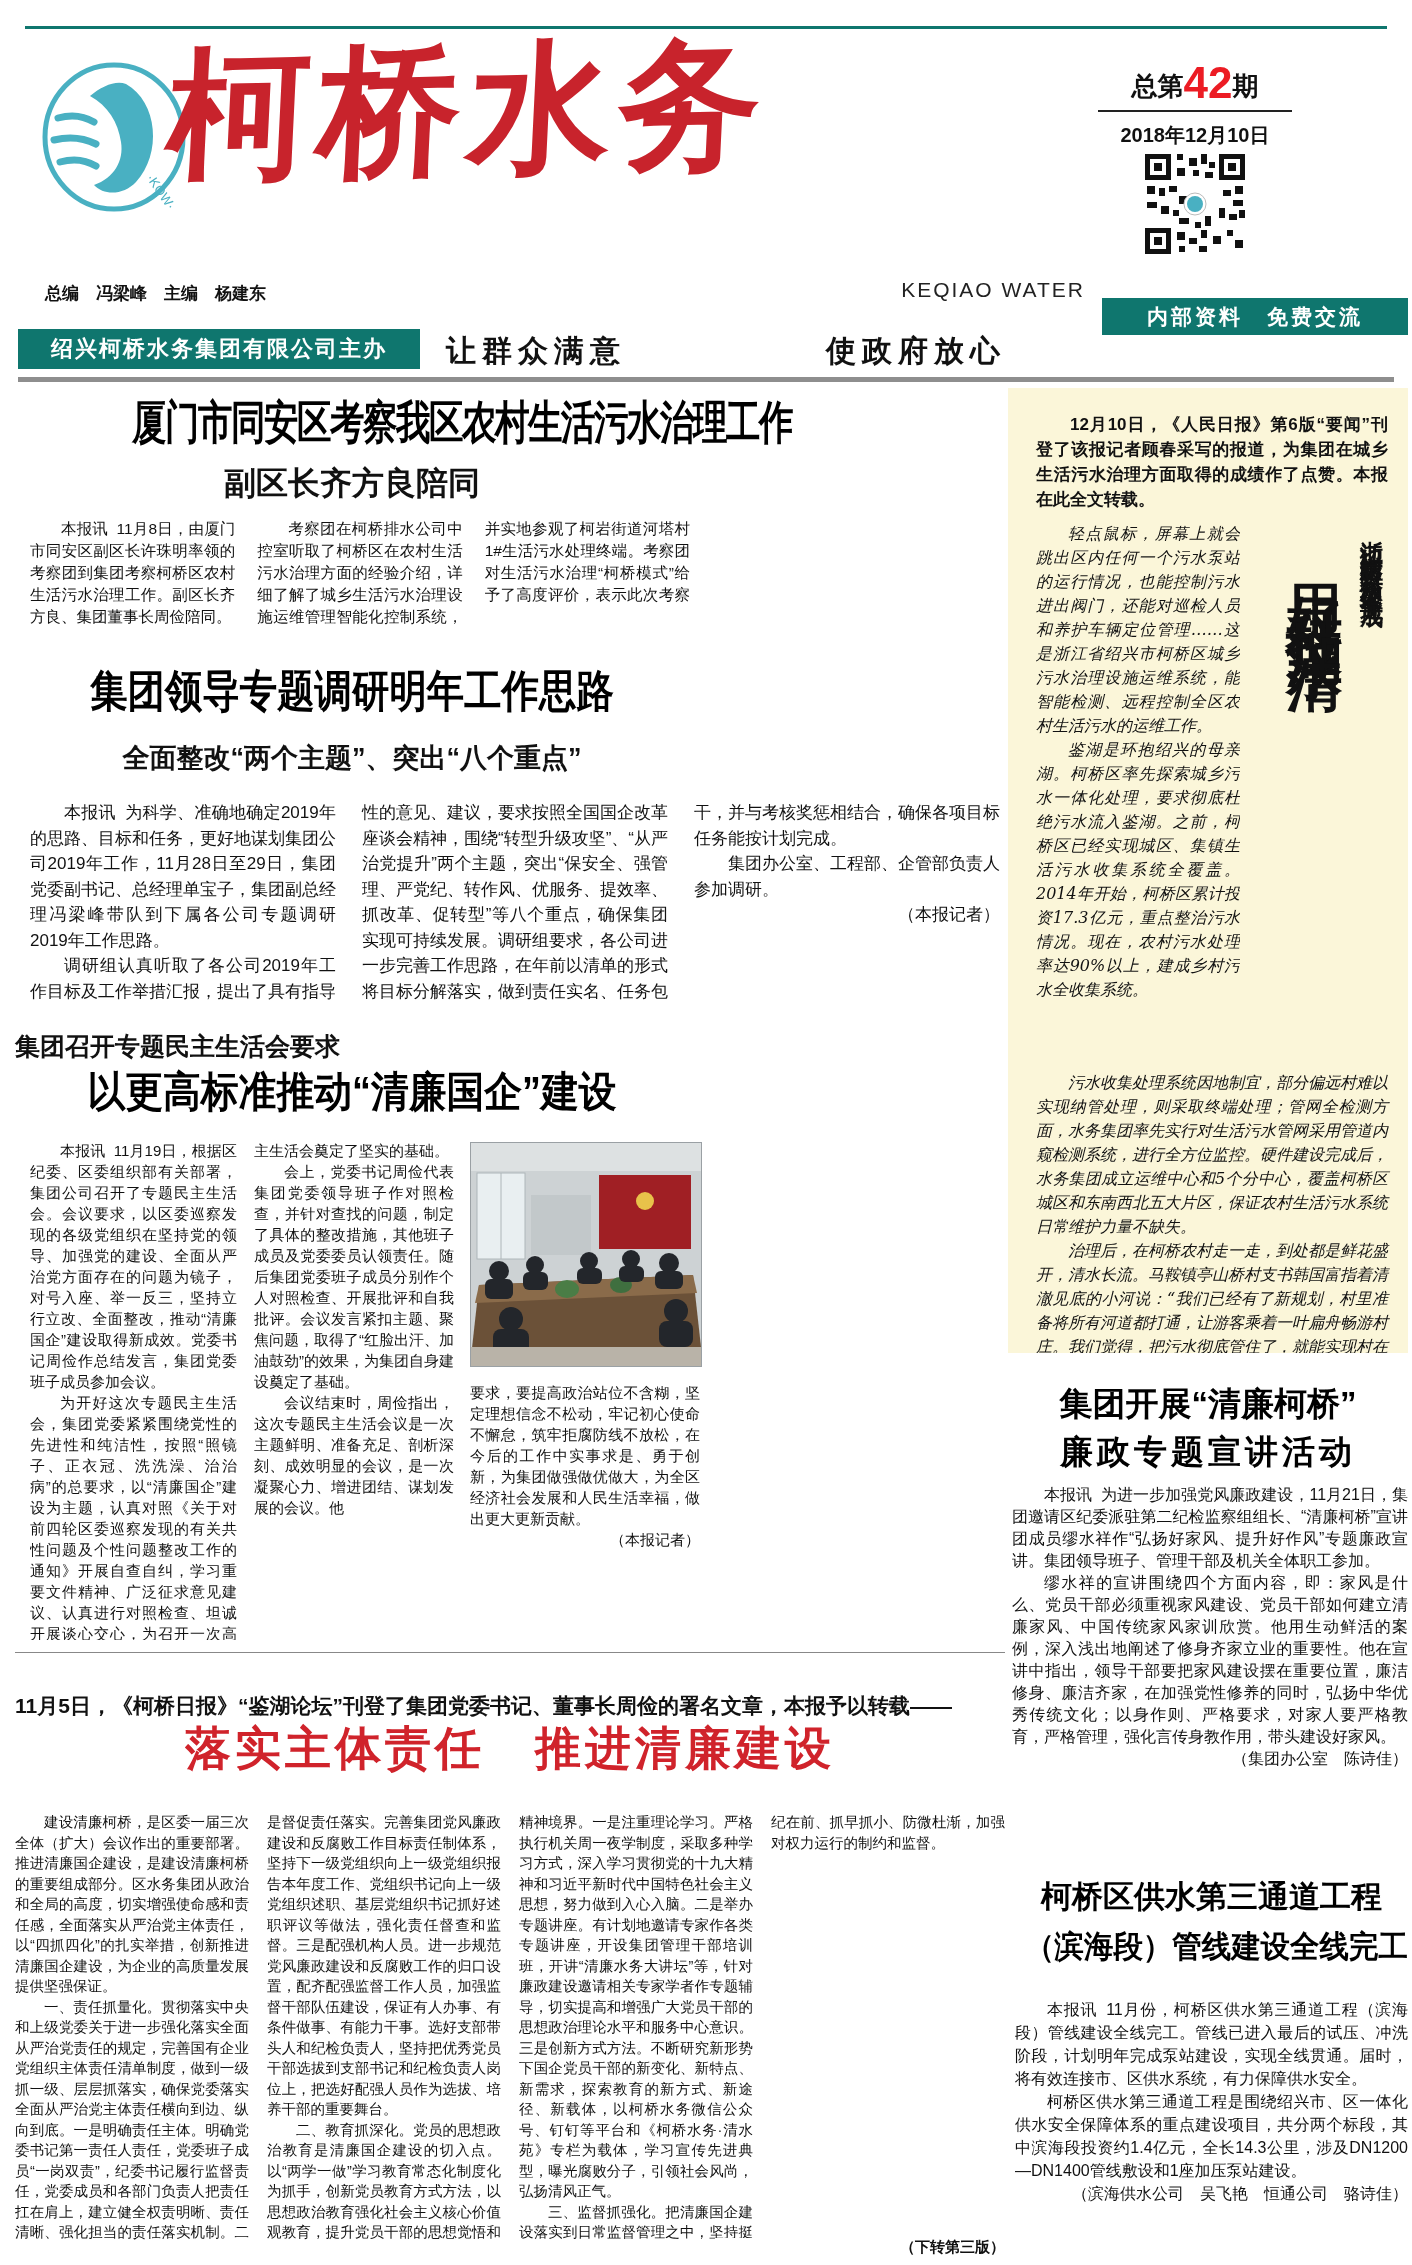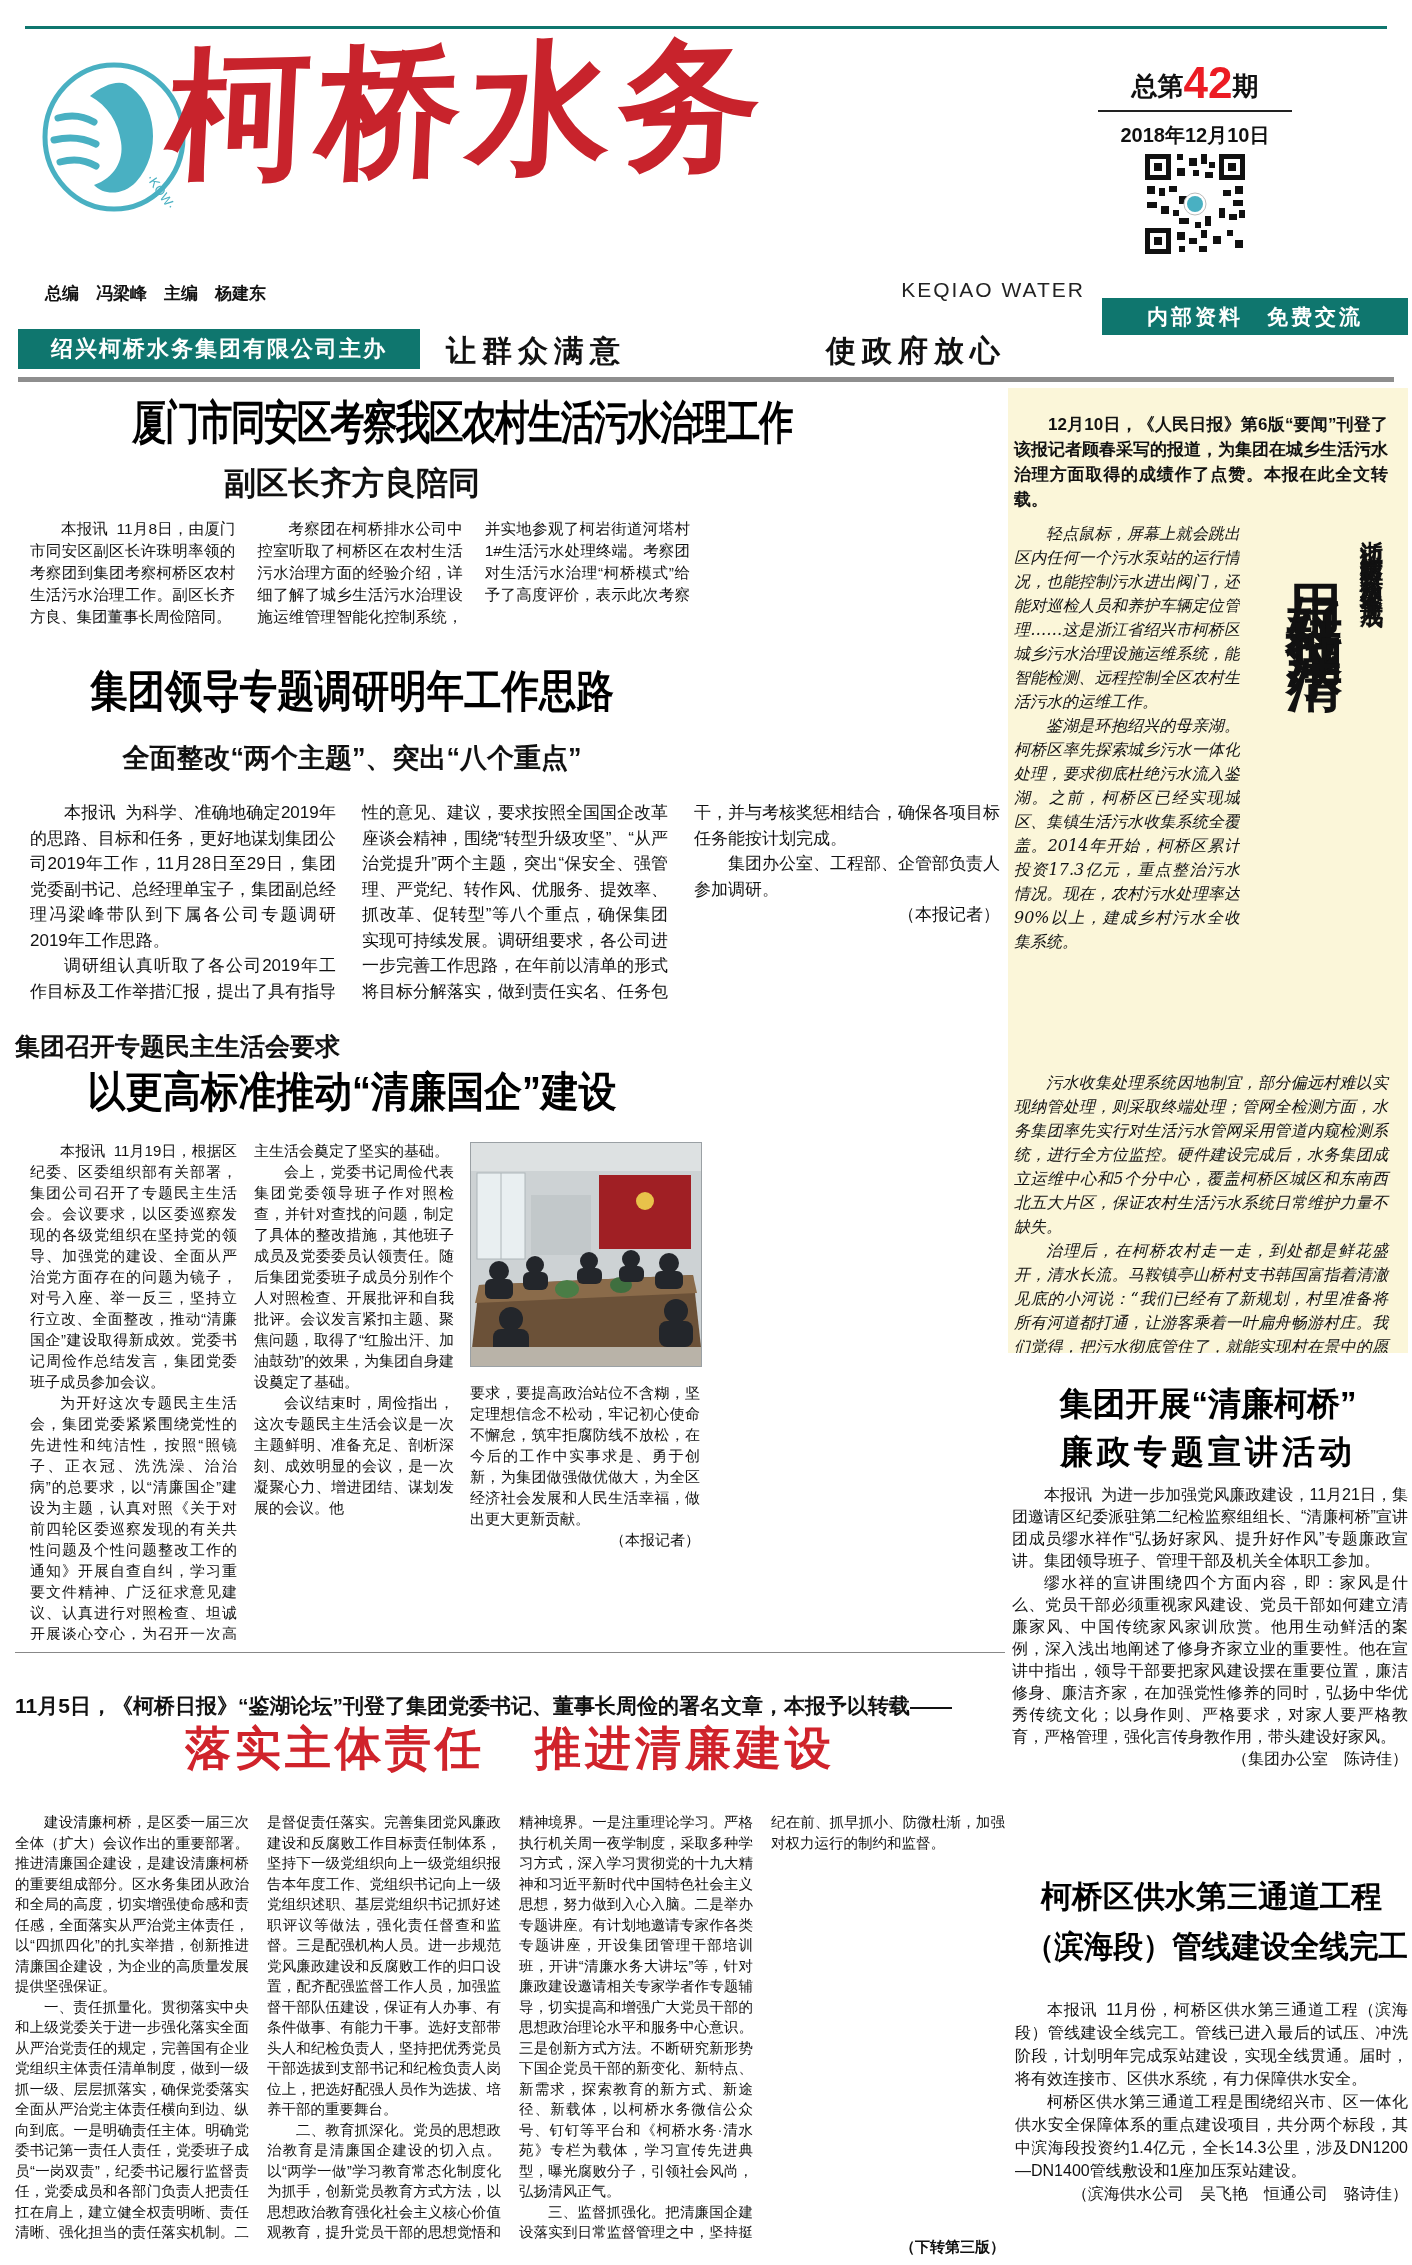--- a/index.html
+++ b/index.html
@@ -134,21 +134,21 @@
     <span style="transform:scaleX(0.85);letter-spacing:0px;">集团领导专题调研明年工作思路</span>
   </div>
   <div class="abs" style="left:22px;top:740px;width:660px;text-align:center;font-size:27px;font-weight:600;">全面整改“两个主题”、突出“八个重点”</div>
   <div class="abs cols just" style="left:30px;top:800px;width:970px;height:210px;column-count:3;column-gap:26px;font-size:17px;line-height:25.5px;">
     <p class="indent"><span class="lead">本报讯</span><span>为科学、准确地确定2019年的思路、目标和任务，更好地谋划集团公司2019年工作，11月28日至29日，集团党委副书记、总经理单宝子，集团副总经理冯梁峰带队到下属各公司专题调研2019年工作思路。</span></p>
     <p class="indent"><span>调研组认真听取了各公司2019年工作目标及工作举措汇报，提出了具有指导性的意见、建议，要求按照全国国企改革座谈会精神，围绕“转型升级攻坚”、“从严治党提升”两个主题，突出“保安全、强管理、严党纪、转作风、优服务、提效率、抓改革、促转型”等八个重点，确保集团实现可持续发展。调研组要求，各公司进一步完善工作思路，在年前以清单的形式将目标分解落实，做到责任实名、任务包干，并与考核奖惩相结合，确保各项目标任务能按计划完成。</span></p>
     <p class="indent"><span>集团办公室、工程部、企管部负责人参加调研。</span></p>
     <p class="byline">（本报记者）</p>
   </div>
 
-  <div class="abs ybox" style="left:1008px;top:388px;width:400px;height:965px;overflow:hidden;box-sizing:border-box;padding:24px 20px 0 6px;">
+  <div class="abs ybox" style="left:1008px;top:388px;width:400px;height:965px;overflow:hidden;box-sizing:border-box;padding:24px 20px 0 28px;">
     <p class="indent just" style="font-size:17px;line-height:25px;font-weight:600;">12月10日，《人民日报》第6版“要闻”刊登了该报记者顾春采写的报道，为集团在城乡生活污水治理方面取得的成绩作了点赞。本报在此全文转载。</p>
     <div style="display:flex;margin-top:10px;height:545px;">
       <div class="kai just" style="flex:1;overflow:hidden;font-size:16px;line-height:24px;">
         <p class="indent">轻点鼠标，屏幕上就会跳出区内任何一个污水泵站的运行情况，也能控制污水进出阀门，还能对巡检人员和养护车辆定位管理……这是浙江省绍兴市柯桥区城乡污水治理设施运维系统，能智能检测、远程控制全区农村生活污水的运维工作。</p>
         <p class="indent">鉴湖是环抱绍兴的母亲湖。柯桥区率先探索城乡污水一体化处理，要求彻底杜绝污水流入鉴湖。之前，柯桥区已经实现城区、集镇生活污水收集系统全覆盖。2014年开始，柯桥区累计投资17.3亿元，重点整治污水情况。现在，农村污水处理率达90%以上，建成乡村污水全收集系统。</p>
       </div>
       <div style="width:148px;display:flex;justify-content:flex-end;">
         <div class="vert" style="font-size:56px;font-weight:900;letter-spacing:12px;line-height:1.4;margin-top:18px;">用好科技湖水清</div>
         <div class="vert" style="font-size:23px;font-weight:600;letter-spacing:4px;line-height:1.4;margin-left:2px;">浙江绍兴柯桥区农村污水处理率逾九成</div>
       </div>

